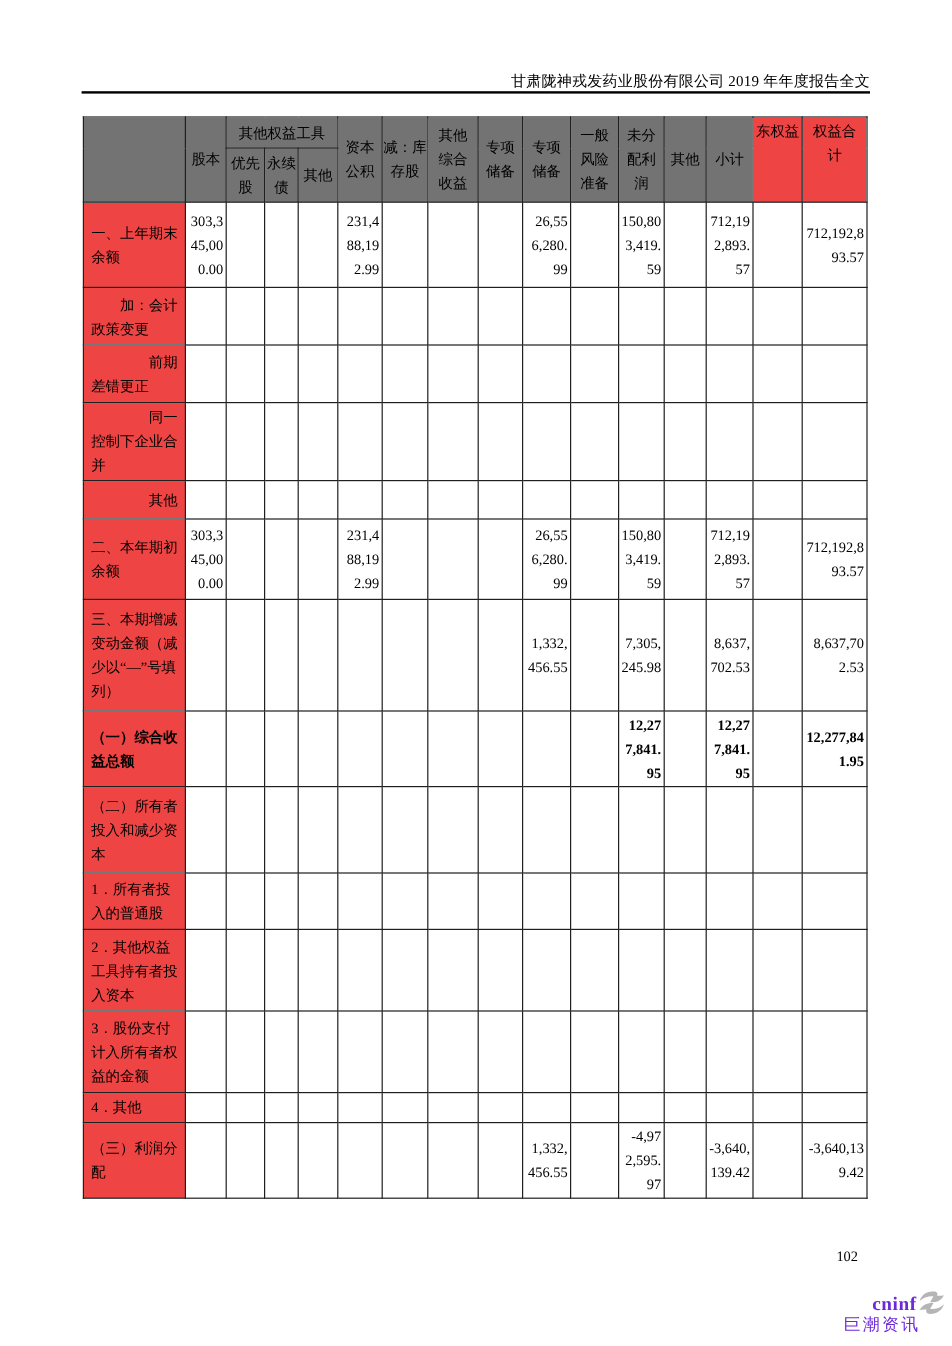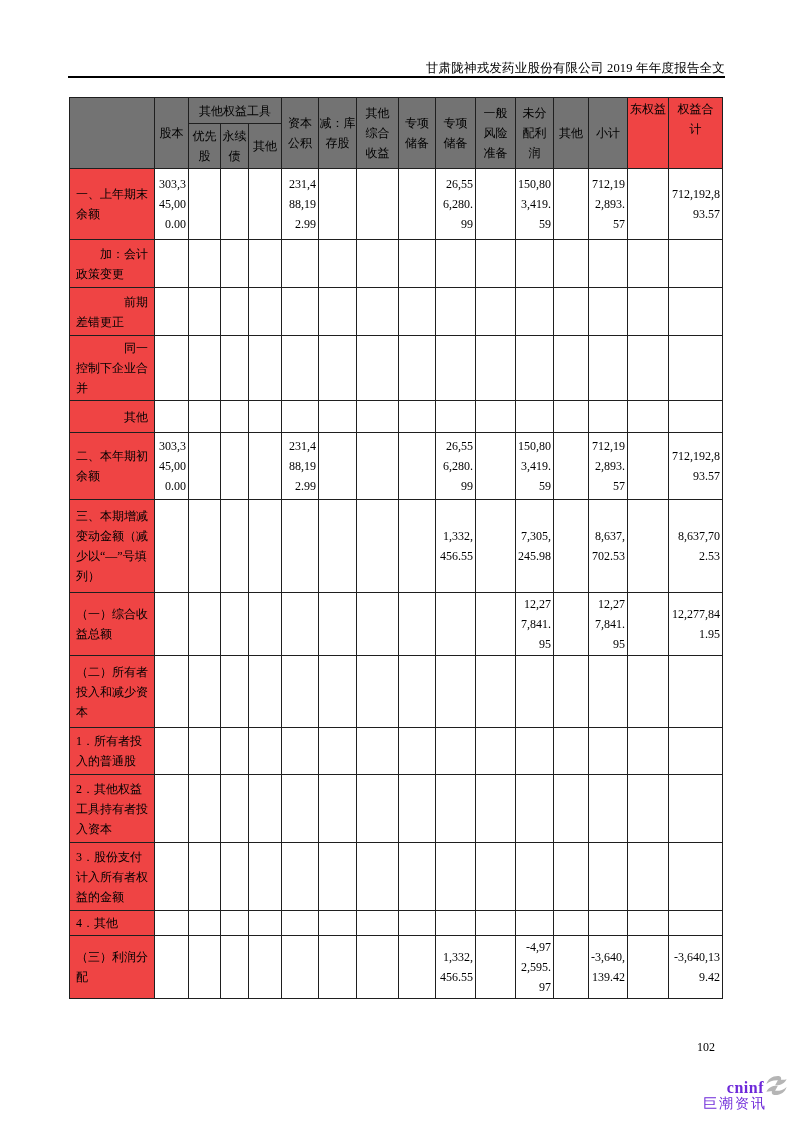--- a/index.html
+++ b/index.html
@@ -218,21 +218,21 @@
         <td class="num"></td>
         <td class="num"></td>
         <td class="num">1,332,456.55</td>
         <td class="num"></td>
         <td class="num">7,305,245.98</td>
         <td class="num"></td>
         <td class="num">8,637,702.53</td>
         <td class="num"></td>
         <td class="num">8,637,702.53</td>
       </tr>
-      <tr style="height: 63px;">
+      <tr style="height: 63px; font-weight: bold;">
         <td class="label">（一）综合收益总额</td>
         <td class="num"></td>
         <td class="num"></td>
         <td class="num"></td>
         <td class="num"></td>
         <td class="num"></td>
         <td class="num"></td>
         <td class="num"></td>
         <td class="num"></td>
         <td class="num"></td>

